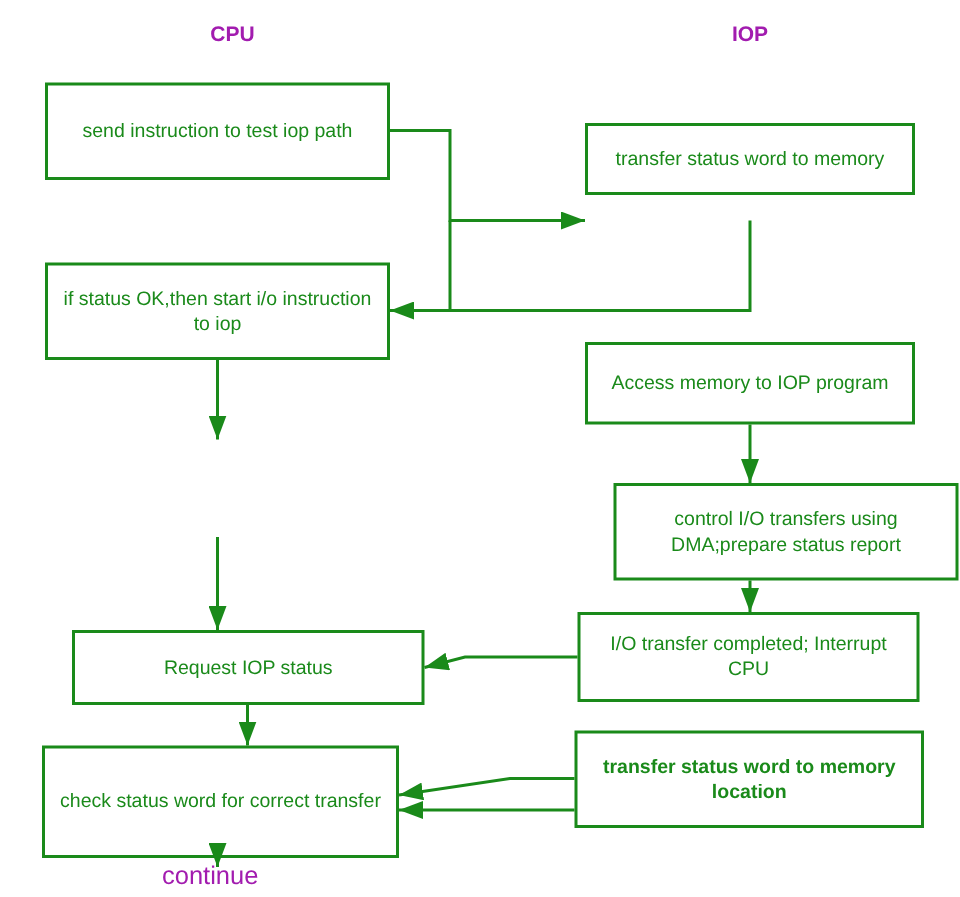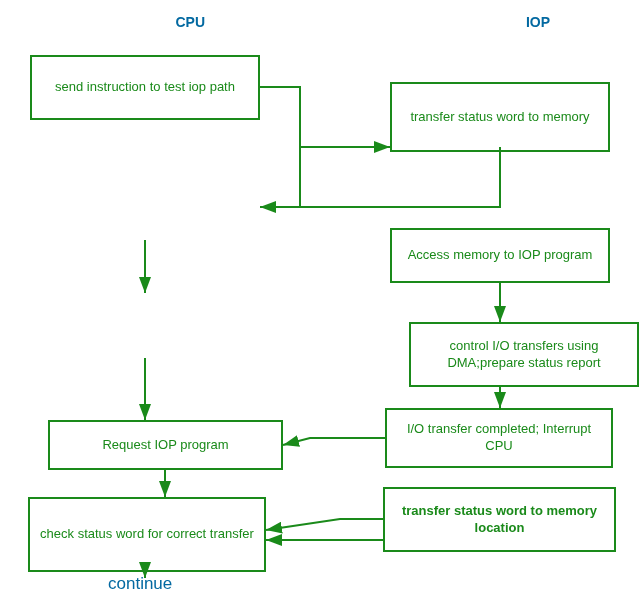--- a/index.html
+++ b/index.html
@@ -27,53 +27,56 @@
       align-items: center;
       justify-content: center;
       background: #fff;
       line-height: 1.3;
       padding: 4px 6px;
     }
     .label {
       position: absolute;
       font-size: 14px;
       font-weight: bold;
-      color: #0369a1;
-      text-align: right;
+      color: #a21caf;
+      text-align: center;
     }
     svg.arrows {
       position: absolute;
       top: 0; left: 0;
       width: 640px;
       height: 598px;
       pointer-events: none;
     }
   </style>
 </head>
 <body>
 
 <div class="flowchart">
 
   <div class="label" style="left:105px; top:14px; width:100px;">CPU</div>
   <div class="label" style="left:450px; top:14px; width:100px;">IOP</div>
 
   <div class="box" style="left:30px; top:55px; width:230px; height:65px;">
     <span>send instruction to test iop path</span>
   </div>
-  <div class="box" style="left:390px; top:82px; width:220px; height:70px;align-items:center;">
+  <div class="box" style="left:390px; top:82px; width:220px; height:48px;align-items:center;">
     <span>transfer status word to memory</span>
+  </div>
+  <div class="box" style="left:30px; top:175px; width:230px; height:65px;">
+    <span>if status OK,then start i/o instruction to iop</span>
   </div>
   <div class="box" style="left:390px; top:228px; width:220px; height:55px;">
     <span>Access memory to IOP program</span>
   </div>
   <div class="box" style="left:385px; top:322px; width:230px; height:65px;margin-left:24px;">
     <span>control I/O transfers using DMA;prepare status report</span>
   </div>
   <div class="box" style="left:48px; top:420px; width:235px; height:50px;">
-    <span>Request IOP program</span>
+    <span>Request IOP status</span>
   </div>
   <div class="box" style="left:385px; top:408px; width:228px; height:60px;">
     <span>I/O transfer completed; Interrupt CPU</span>
   </div>
   <div class="box" style="left:28px; top:497px; width:238px; height:75px;">
     <span>check status word for correct transfer</span>
   </div>
   <div class="box" style="left:383px; top:487px; width:233px; height:65px;font-weight:bold;">
     <span>transfer status word to memory location</span>
   </div>

